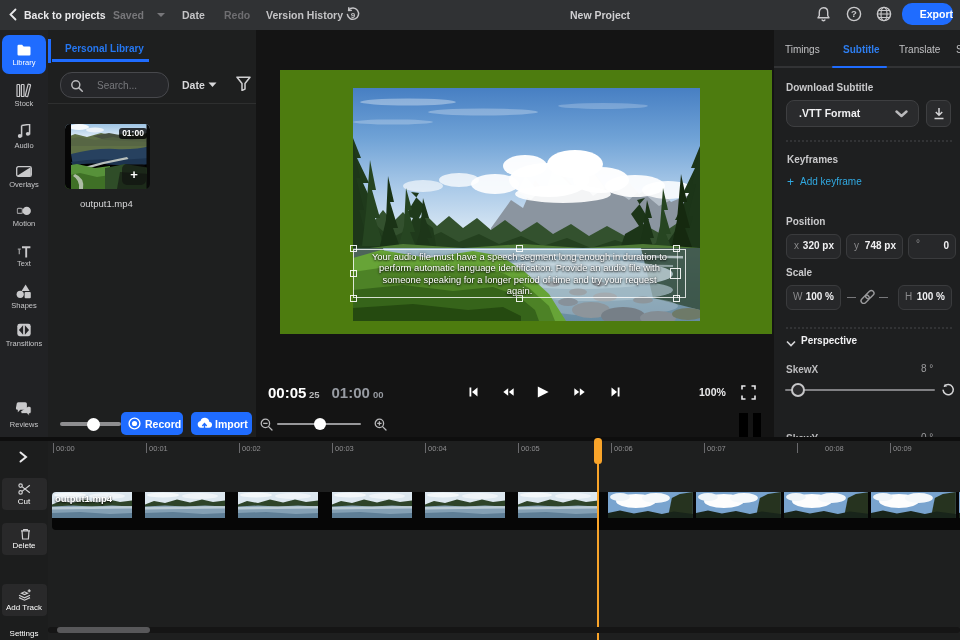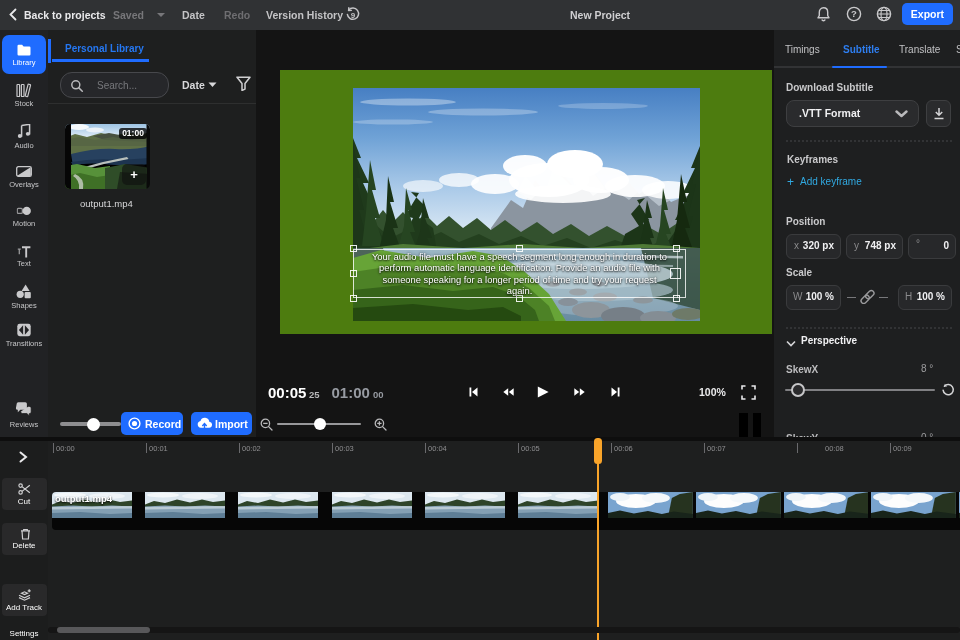--- a/index.html
+++ b/index.html
@@ -35,21 +35,21 @@
       </svg>
     <svg class="abs" style="left:846px;top:6px;" width="16" height="16" viewBox="0 0 16 16">
         <circle cx="8" cy="8" r="6.6" stroke="#c9c9cb" stroke-width="1.4" fill="none"></circle>
         <text x="8" y="11.4" font-size="9.5" font-weight="bold" fill="#c9c9cb" text-anchor="middle">?</text>
       </svg>
     <svg class="abs" style="left:876px;top:6px;" width="16" height="16" viewBox="0 0 16 16">
         <circle cx="8" cy="8" r="6.6" stroke="#c9c9cb" stroke-width="1.4" fill="none"></circle>
         <ellipse cx="8" cy="8" rx="3" ry="6.6" stroke="#c9c9cb" stroke-width="1.2" fill="none"></ellipse>
         <path d="M1.5 8 L14.5 8 M2.5 4.5 L13.5 4.5 M2.5 11.5 L13.5 11.5" stroke="#c9c9cb" stroke-width="1.2" fill="none"></path>
       </svg>
-    <div class="abs" style="left:902px;top:3px;width:51px;height:22px;background:#1f6cff;border-radius:5px;text-align:center;line-height:22px;font-size:10.5px;font-weight:bold;color:#fff;">Export</div>
+    <div class="abs" style="left:902px;top:3px;width:51px;height:22px;background:#1f6cff;border-radius:10px;text-align:right;line-height:22px;font-size:10.5px;font-weight:bold;color:#fff;">Export</div>
   </div>
 
   <div class="abs" id="sidebar" style="left:0;top:30px;width:48px;height:408px;background:#212224;">
     <style>.sblbl{position:absolute;width:48px;text-align:center;font-size:7.5px;color:#c6c6c8;} .sbico{position:absolute;left:50%;transform:translateX(-50%);}</style>
 
     <div class="abs" style="left:2px;top:5px;width:44px;height:39px;background:#1f6cff;border-radius:7px;"></div>
     <svg class="sbico" style="top:14px;" width="15" height="12" viewBox="0 0 15 12">
         <path d="M1 2 a1.2 1.2 0 0 1 1.2-1.2 h3.4 l1.5 1.7 h5.7 a1.2 1.2 0 0 1 1.2 1.2 v6.6 a1.2 1.2 0 0 1 -1.2 1.2 h-10.6 a1.2 1.2 0 0 1 -1.2-1.2 Z" fill="#fff"></path>
       </svg>
     <div class="sblbl" style="top:27.5px;color:#fff;">Library</div>

